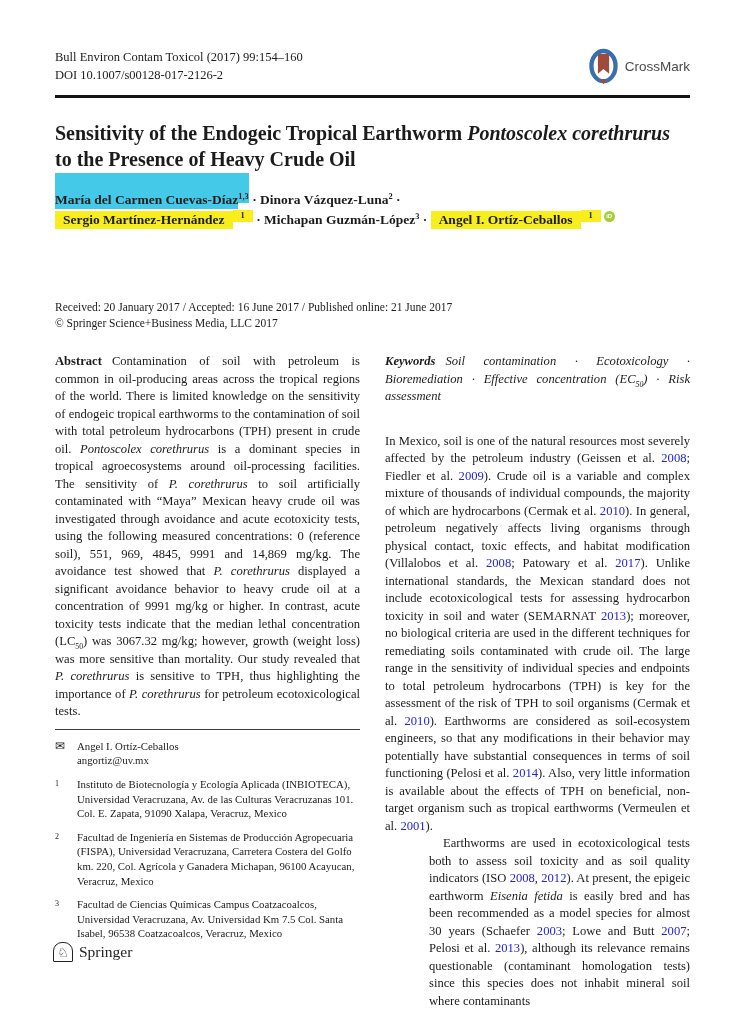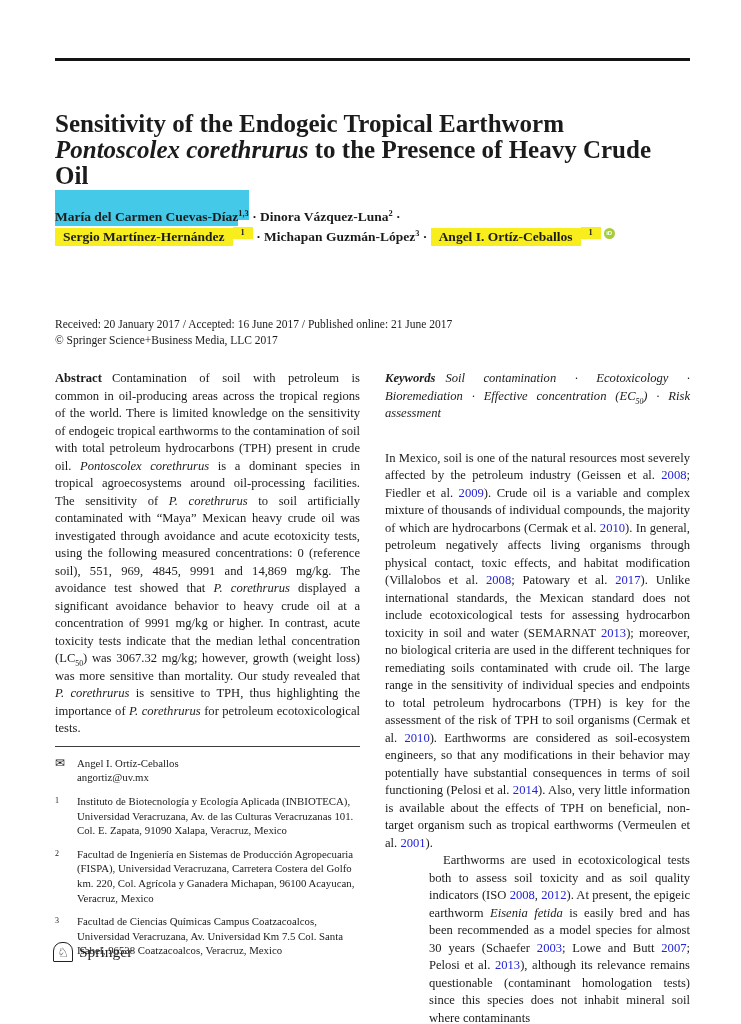--- a/index.html
+++ b/index.html
@@ -15,21 +15,21 @@
   .page{position:relative;width:741px;height:1024px;padding:48px 51px 0 55px;}
 
   
   .hdr{display:flex;justify-content:space-between;align-items:center;}
   .hdr-lines{font-size:12.5px;line-height:1.38;}
   .crossmark{display:flex;align-items:center;gap:6px;cursor:pointer;}
   .crossmark-text{font-family:"Liberation Sans", sans-serif;font-size:13.5px;color:#4a4a4a;}
   .top-rule{height:3px;background:#141414;margin-top:10px;}
 
   
-  .article-title{margin-top:50px;font-size:25px;font-weight:bold;line-height:26px;max-width:625px;}
+  .article-title{margin-top:22px;font-size:20px;font-weight:bold;line-height:26px;max-width:625px;}
   .authors{margin-top:18px;font-size:13.5px;font-weight:bold;line-height:1.45;}
   .authors .line{display:block;}
 
   
   .dates{margin-top:70px;font-size:11.5px;line-height:1.4;}
 
   
   .columns{display:flex;gap:25px;margin-top:22px;}
   .col{width:310.5px;font-size:12.6px;line-height:17.5px;text-align:justify;}
   .lbl{font-weight:bold;margin-right:10px;}
@@ -68,20 +68,34 @@
     display:inline-flex;align-items:center;justify-content:center;
     font-family:"DejaVu Sans",sans-serif;font-size:13px;line-height:1;color:#222;
   }
   .springer-word{font-size:15.5px;color:#222;}
 </style>
 </head>
 <body>
 
 <div class="page">
 
+  <div class="hdr">
+    <div class="hdr-lines">
+      <div>Bull Environ Contam Toxicol (2017) 99:154–160</div>
+      <div>DOI 10.1007/s00128-017-2126-2</div>
+    </div>
+    <div class="crossmark">
+      <svg width="31" height="37" viewBox="0 0 36 42">
+        <ellipse cx="18" cy="20.5" rx="14" ry="17.5" fill="#ffffff" style="stroke:var(--cm-blue)" stroke-width="5"></ellipse>
+        <path d="M11.5 6.5 h13 v23 l-6.5 -5.5 -6.5 5.5 z" style="fill:var(--cm-red)"></path>
+        <path d="M14 36.5 l4 5 4 -5 z" style="fill:var(--cm-red)"></path>
+      </svg>
+      <span class="crossmark-text">CrossMark</span>
+    </div>
+  </div>
 
   <div class="top-rule"></div>
 
   <h1 class="article-title"><span>Sensitivity of the Endogeic Tropical Earthworm </span><span class="s-i">Pontoscolex corethrurus</span><span> to the Presence of Heavy Crude Oil</span></h1>
 
   <div class="authors">
     <span class="line"><span class="s-hlc">María del Carmen Cuevas-Díaz</span><span class="s-hlc s-sup">1,3</span><span> · </span><span>Dinora Vázquez-Luna</span><span class="s-sup">2</span><span> ·</span></span>
     <span class="line"><span class="s-hly">Sergio Martínez-Hernández</span><span class="s-hly s-sup">1</span><span> · </span><span>Michapan Guzmán-López</span><span class="s-sup">3</span><span> · </span><span class="s-hly">Angel I. Ortíz-Ceballos</span><span class="s-hly s-sup">1</span><span class="s-orcid">iD</span></span>
   </div>
 

